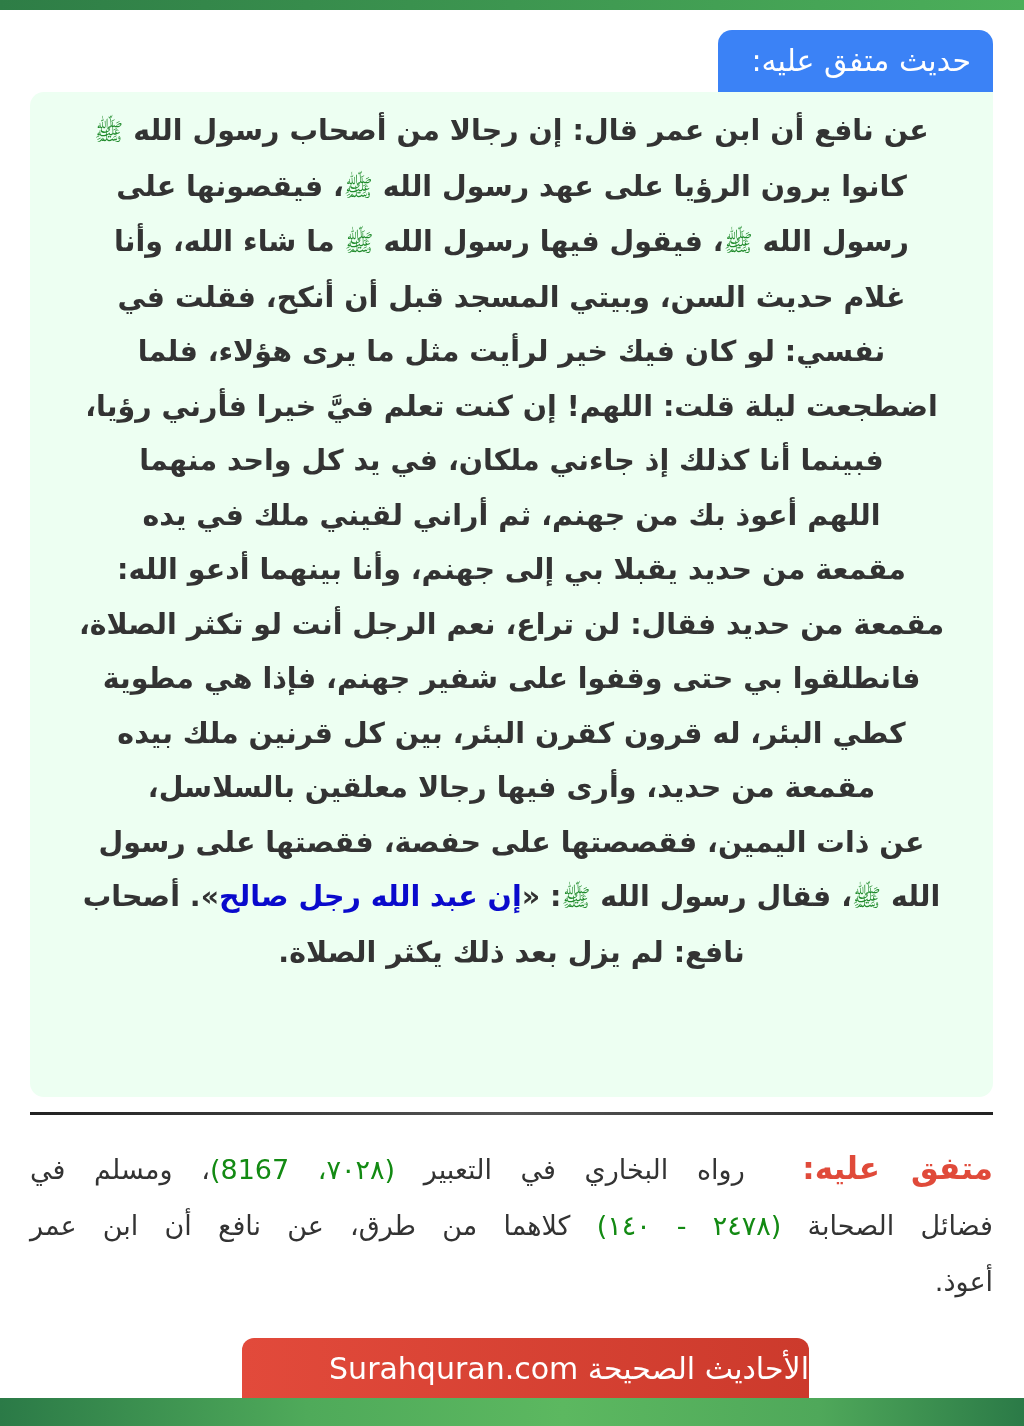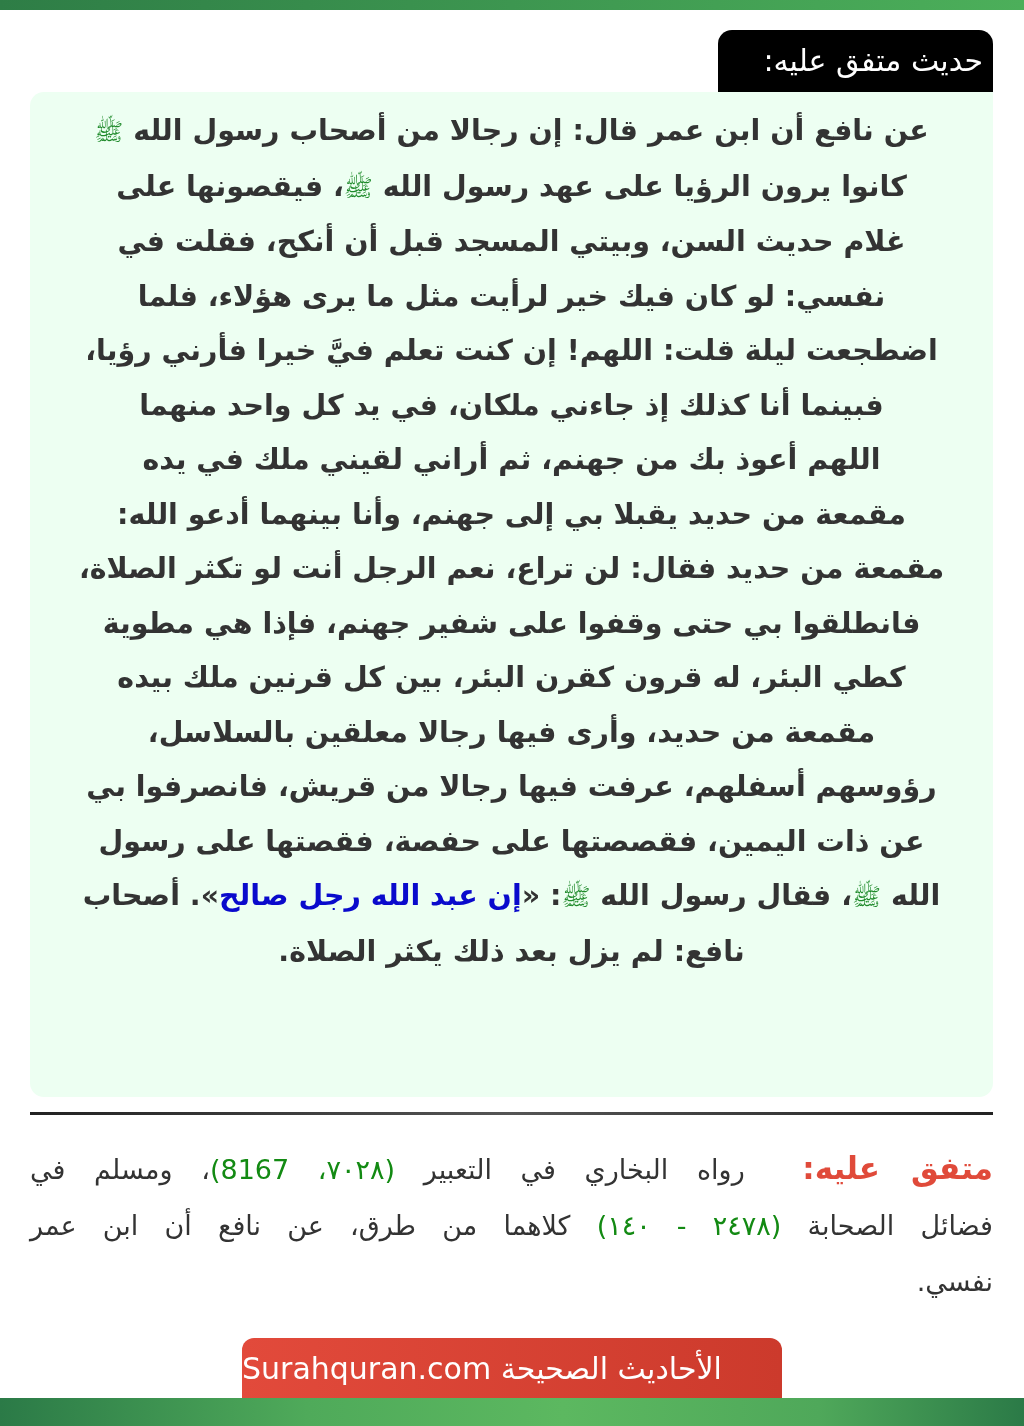--- a/index.html
+++ b/index.html
@@ -18,27 +18,27 @@
     .top-bar {
       position: absolute;
       left: 0; top: 0;
       width: 1024px; height: 10px;
       background: linear-gradient(to right, #2e7d46, #4caf5a);
     }
     .header-pill {
       position: absolute;
       left: 718px; top: 30px;
       width: 275px; height: 62px;
-      background: #000000;
+      background: #3b82f6;
       color: #ffffff;
       border-radius: 14px 14px 0 0;
       box-sizing: border-box;
       direction: rtl;
       text-align: right;
-      padding-right: 10px;
+      padding-right: 22px;
       font-size: 30px;
       line-height: 62px;
       white-space: nowrap;
     }
     .hadith-box {
       position: absolute;
       left: 30px; top: 92px;
       width: 963px; height: 1005px;
       background: #edfff2;
       border-radius: 14px 0 14px 14px;
@@ -98,23 +98,24 @@
     }
     .site-badge {
       position: absolute;
       left: 242px; top: 1338px;
       width: 540px; height: 60px;
       background: linear-gradient(to right, #e24a3b, #cc3a2c);
       border-radius: 12px 12px 0 0;
       color: #ffffff;
       font-size: 30px;
       line-height: 62px;
-      text-align: left;
+      text-align: right;
       direction: rtl;
       white-space: nowrap;
+      padding-left: 27px;
     }
     .bottom-bar {
       position: absolute;
       left: 0; top: 1398px;
       width: 1024px; height: 28px;
       background: linear-gradient(to right, #2b7a47, #4faa5a 30%, #5cb860 55%, #4fa85a 80%, #2b7a47);
     }
   </style>
 </head>
 <body>
@@ -122,42 +123,42 @@
 <div class="top-bar"></div>
 
 <div class="header-pill">
   <span>حديث متفق عليه:</span>
 </div>
 
 <div class="hadith-box">
   <p class="hadith-text">
     <span class="hadith-line"><span>عن نافع أن ابن عمر قال: إن رجالا من أصحاب رسول الله </span><span class="saw">ﷺ</span></span>
     <span class="hadith-line"><span>كانوا يرون الرؤيا على عهد رسول الله </span><span class="saw">ﷺ</span><span>، فيقصونها على</span></span>
+    <span class="hadith-line"><span>رسول الله </span><span class="saw">ﷺ</span><span>، فيقول فيها رسول الله </span><span class="saw">ﷺ</span><span> ما شاء الله، وأنا</span></span>
     <span class="hadith-line">غلام حديث السن، وبيتي المسجد قبل أن أنكح، فقلت في</span>
     <span class="hadith-line">نفسي: لو كان فيك خير لرأيت مثل ما يرى هؤلاء، فلما</span>
     <span class="hadith-line">اضطجعت ليلة قلت: اللهم! إن كنت تعلم فيَّ خيرا فأرني رؤيا،</span>
     <span class="hadith-line">فبينما أنا كذلك إذ جاءني ملكان، في يد كل واحد منهما</span>
     <span class="hadith-line">اللهم أعوذ بك من جهنم، ثم أراني لقيني ملك في يده</span>
     <span class="hadith-line">مقمعة من حديد يقبلا بي إلى جهنم، وأنا بينهما أدعو الله:</span>
     <span class="hadith-line">مقمعة من حديد فقال: لن تراع، نعم الرجل أنت لو تكثر الصلاة،</span>
     <span class="hadith-line">فانطلقوا بي حتى وقفوا على شفير جهنم، فإذا هي مطوية</span>
     <span class="hadith-line">كطي البئر، له قرون كقرن البئر، بين كل قرنين ملك بيده</span>
     <span class="hadith-line">مقمعة من حديد، وأرى فيها رجالا معلقين بالسلاسل،</span>
-    <span class="hadith-line">رؤوسهم أسفلهم، عرفت فيها رجالا من قريش، فانصرفوا بي</span>
     <span class="hadith-line">عن ذات اليمين، فقصصتها على حفصة، فقصتها على رسول</span>
     <span class="hadith-line"><span>الله </span><span class="saw">ﷺ</span><span>، فقال رسول الله </span><span class="saw">ﷺ</span><span>: «</span><span class="quote">إن عبد الله رجل صالح</span><span>». أصحاب</span></span>
     <span class="hadith-line">نافع: لم يزل بعد ذلك يكثر الصلاة.</span>
   </p>
 </div>
 
 <div class="divider"></div>
 
 <div class="source">
   <span class="source-line" style="text-align-last: justify;"><span class="source-label">متفق عليه:</span><span> رواه البخاري في التعبير </span><span class="source-ref">(٧٠٢٨، 8167)</span><span>، ومسلم في</span></span>
   <span class="source-line" style="text-align-last: justify;"><span>فضائل الصحابة </span><span class="source-ref">(٢٤٧٨ - ١٤٠)</span><span> كلاهما من طرق، عن نافع أن ابن عمر</span></span>
-  <span class="source-line">نفسي.</span>
+  <span class="source-line">أعوذ.</span>
 </div>
 
 <div class="site-badge">
   <span>الأحاديث الصحيحة Surahquran.com</span>
 </div>
 
 <div class="bottom-bar"></div>
 
 </body></html>

